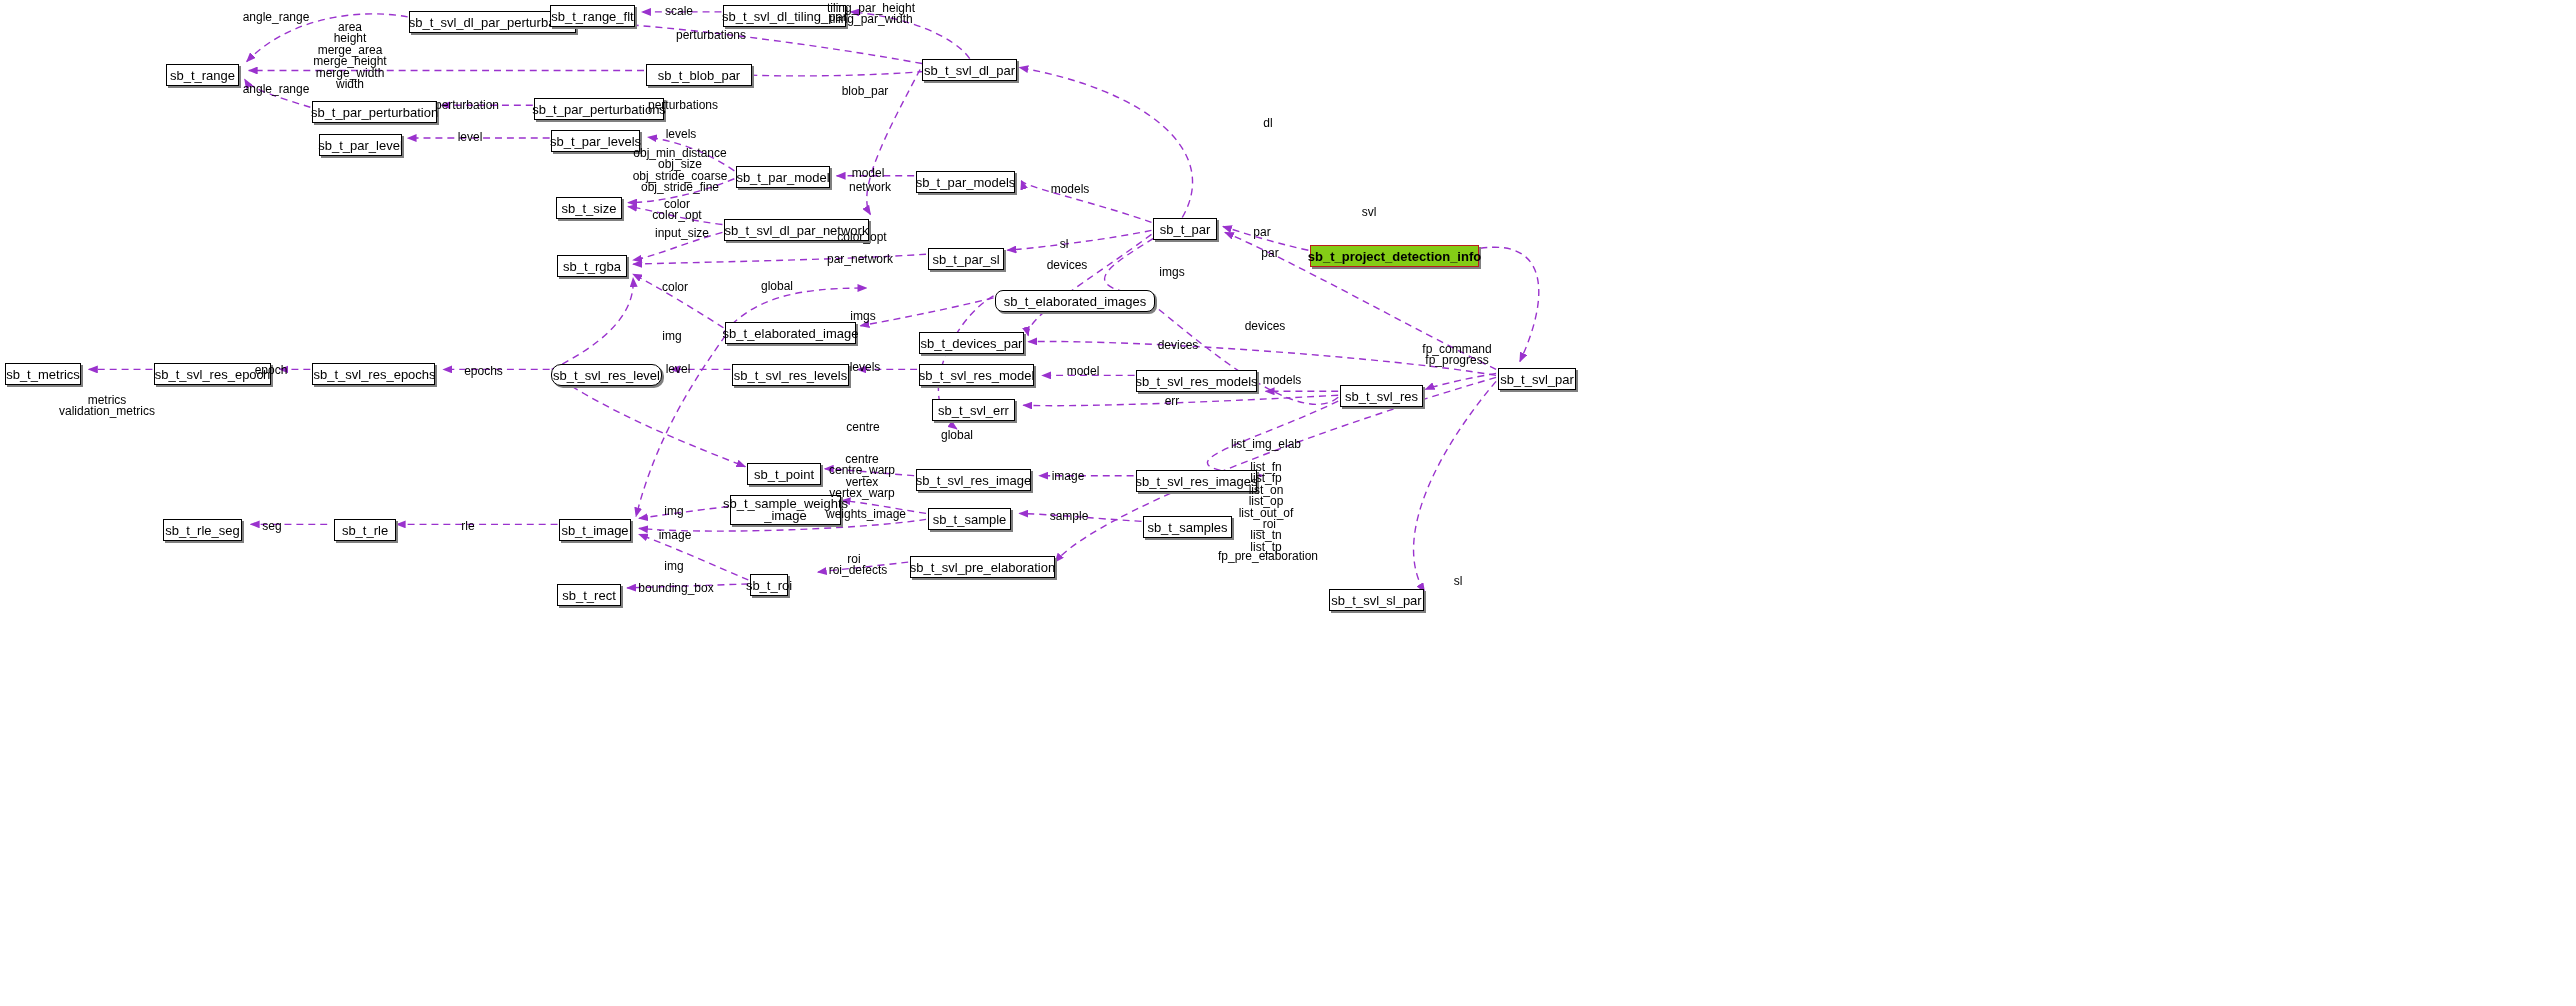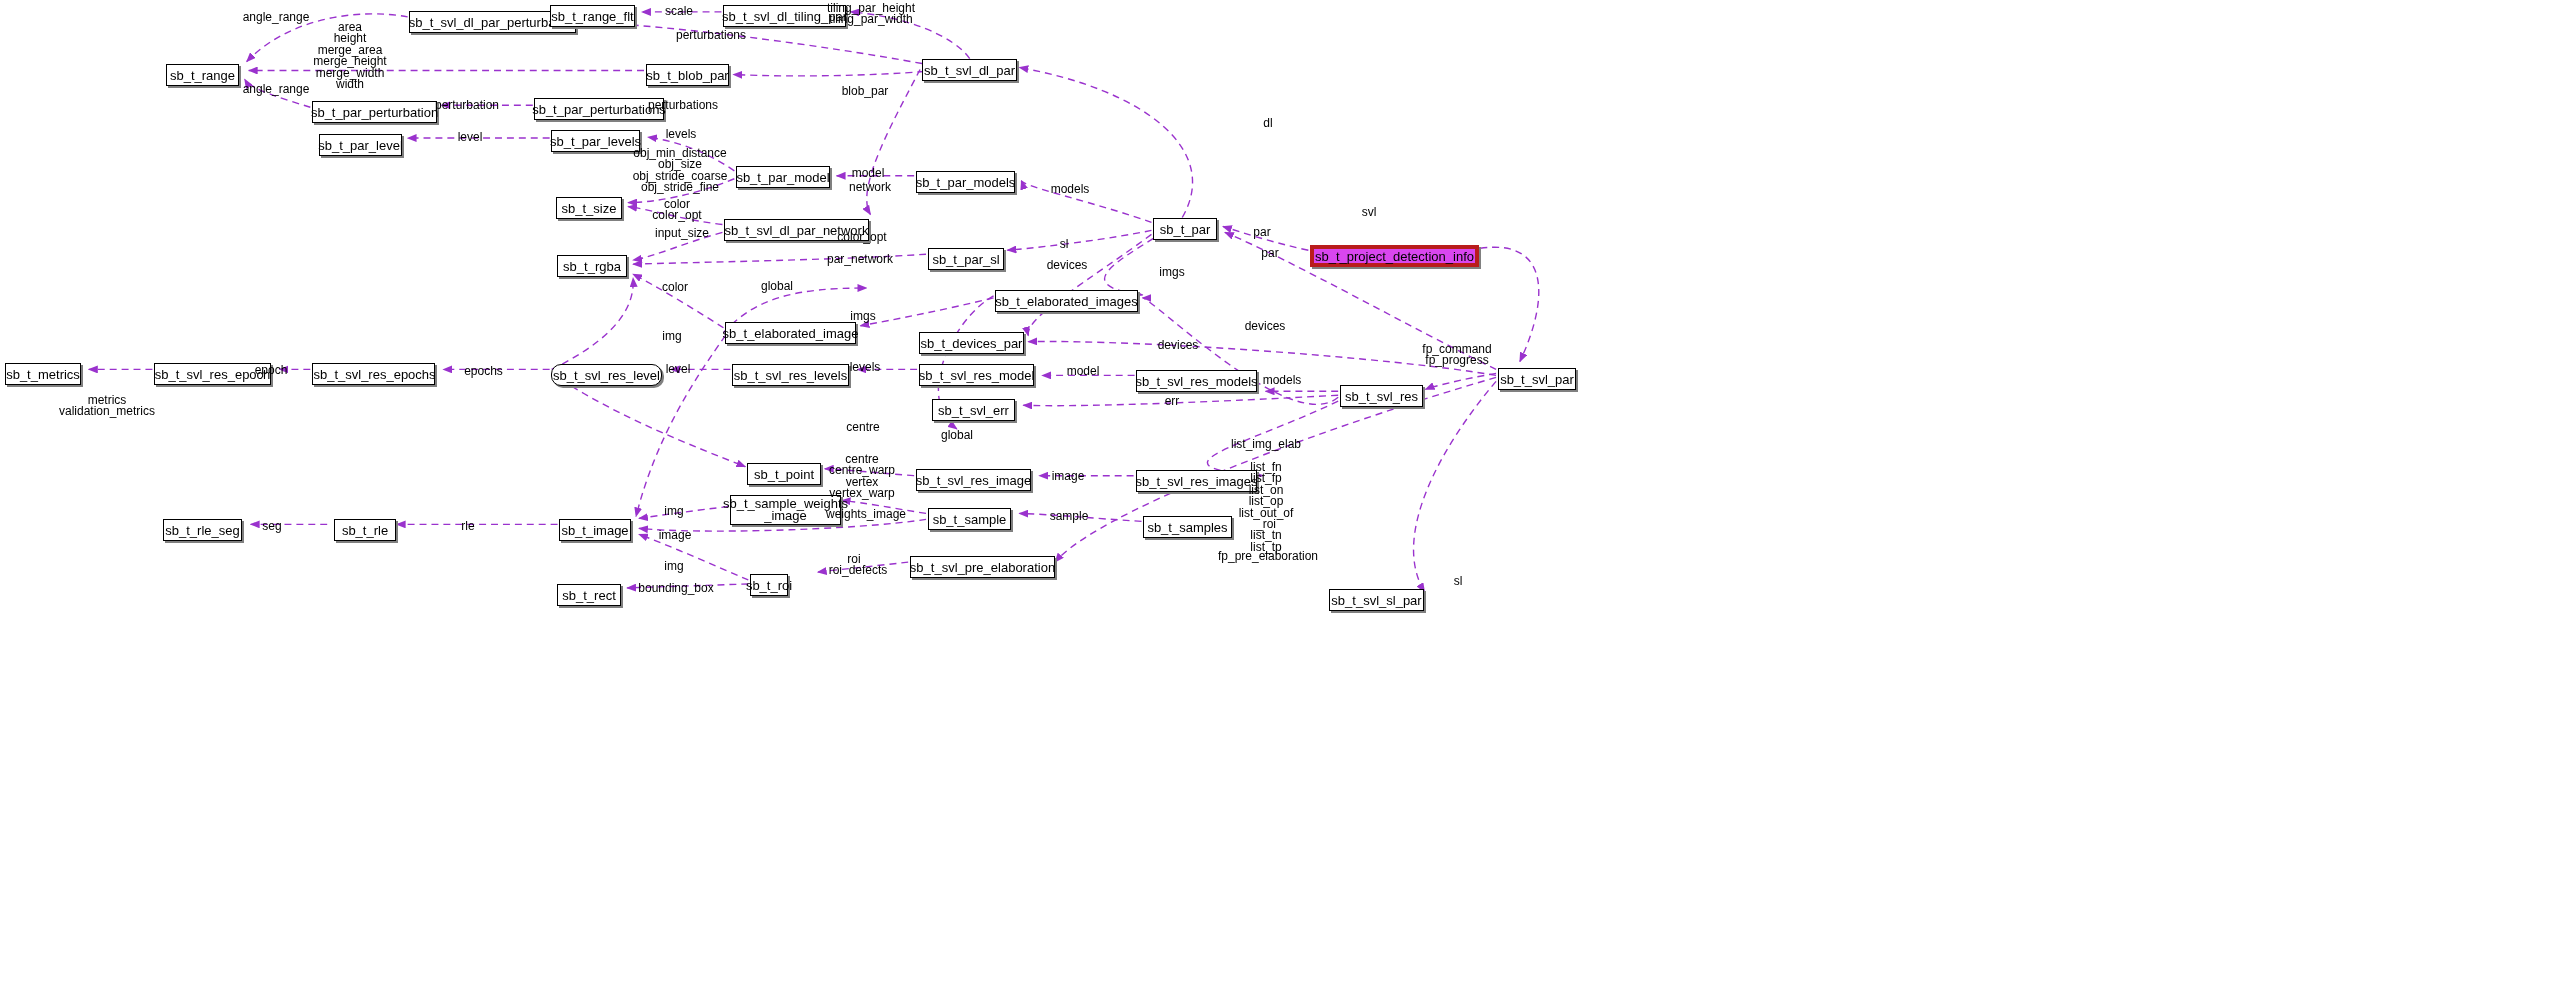--- a/index.html
+++ b/index.html
@@ -19,22 +19,23 @@
     box-shadow:2px 2px 0 0 #808080;
     display:flex;align-items:center;justify-content:center;
     font-size:13px;
     color:#000000;
     white-space:nowrap;
     letter-spacing:0px;
     height:22px;
     padding:0 6px;
   }
   .node.current{
-    background:#d946ef;
-    border:4px solid #b91c1c;
+    background:#84cc16;
+    border:1px solid #b91c1c;
+    font-weight:bold;
   }
   .edgelabel{
     position:absolute;
     font-size:12px;
     color:#000000;
     background:transparent;
     white-space:pre;
     line-height:11.4px;
     text-align:center;
     transform:translateX(-50%);
@@ -119,35 +120,35 @@
       <path d="M555,376 C620,420 700,450 750,470"></path>
       <path d="M728,335 C760,300 800,290 872,290"></path>
       <path d="M1000,298 C960,320 920,400 963,432"></path>
     </g>
   </svg>
 
 <div class="node" style="left: 409px; top: 11px; width: 167px;">sb_t_svl_dl_par_perturbation</div>
     <div class="node" style="left: 550px; top: 5px; width: 85px;">sb_t_range_flt</div>
     <div class="node" style="left: 723px; top: 5px; width: 123px;">sb_t_svl_dl_tiling_par</div>
     <div class="node" style="left: 166px; top: 64px; width: 73px;">sb_t_range</div>
-    <div class="node" style="left: 646px; top: 64px; width: 83px;">sb_t_blob_par</div>
+    <div class="node" style="left: 646px; top: 64px; width: 106px;">sb_t_blob_par</div>
     <div class="node" style="left: 922px; top: 59px; width: 95px;">sb_t_svl_dl_par</div>
     <div class="node" style="left: 312px; top: 101px; width: 125px;">sb_t_par_perturbation</div>
     <div class="node" style="left: 534px; top: 98px; width: 130px;">sb_t_par_perturbations</div>
     <div class="node" style="left: 319px; top: 134px; width: 83px;">sb_t_par_level</div>
     <div class="node" style="left: 551px; top: 130px; width: 89px;">sb_t_par_levels</div>
     <div class="node" style="left: 736px; top: 166px; width: 94px;">sb_t_par_model</div>
     <div class="node" style="left: 916px; top: 171px; width: 99px;">sb_t_par_models</div>
     <div class="node" style="left: 556px; top: 197px; width: 66px;">sb_t_size</div>
     <div class="node" style="left: 724px; top: 219px; width: 145px;">sb_t_svl_dl_par_network</div>
     <div class="node" style="left: 1153px; top: 218px; width: 64px;">sb_t_par</div>
     <div class="node current" style="left: 1310px; top: 245px; width: 169px;">sb_t_project_detection_info</div>
     <div class="node" style="left: 928px; top: 248px; width: 76px;">sb_t_par_sl</div>
     <div class="node" style="left: 557px; top: 255px; width: 70px;">sb_t_rgba</div>
-    <div class="node" style="left: 995px; top: 290px; width: 143px;">sb_t_elaborated_images</div>
+    <div class="node" style="left: 995px; top: 290px; width: 160px; border-radius: 8px;">sb_t_elaborated_images</div>
     <div class="node" style="left: 725px; top: 322px; width: 131px;">sb_t_elaborated_image</div>
     <div class="node" style="left: 919px; top: 332px; width: 105px;">sb_t_devices_par</div>
     <div class="node" style="left: 1498px; top: 368px; width: 78px;">sb_t_svl_par</div>
     <div class="node" style="left: 5px; top: 363px; width: 76px;">sb_t_metrics</div>
     <div class="node" style="left: 154px; top: 363px; width: 117px;">sb_t_svl_res_epoch</div>
     <div class="node" style="left: 312px; top: 363px; width: 123px; padding-left: 8px;">sb_t_svl_res_epochs</div>
     <div class="node" style="left: 551px; top: 364px; width: 111px; border-radius: 10px;">sb_t_svl_res_level</div>
     <div class="node" style="left: 732px; top: 364px; width: 117px;">sb_t_svl_res_levels</div>
     <div class="node" style="left: 919px; top: 364px; width: 115px;">sb_t_svl_res_model</div>
     <div class="node" style="left: 1136px; top: 370px; width: 121px;">sb_t_svl_res_models</div>

